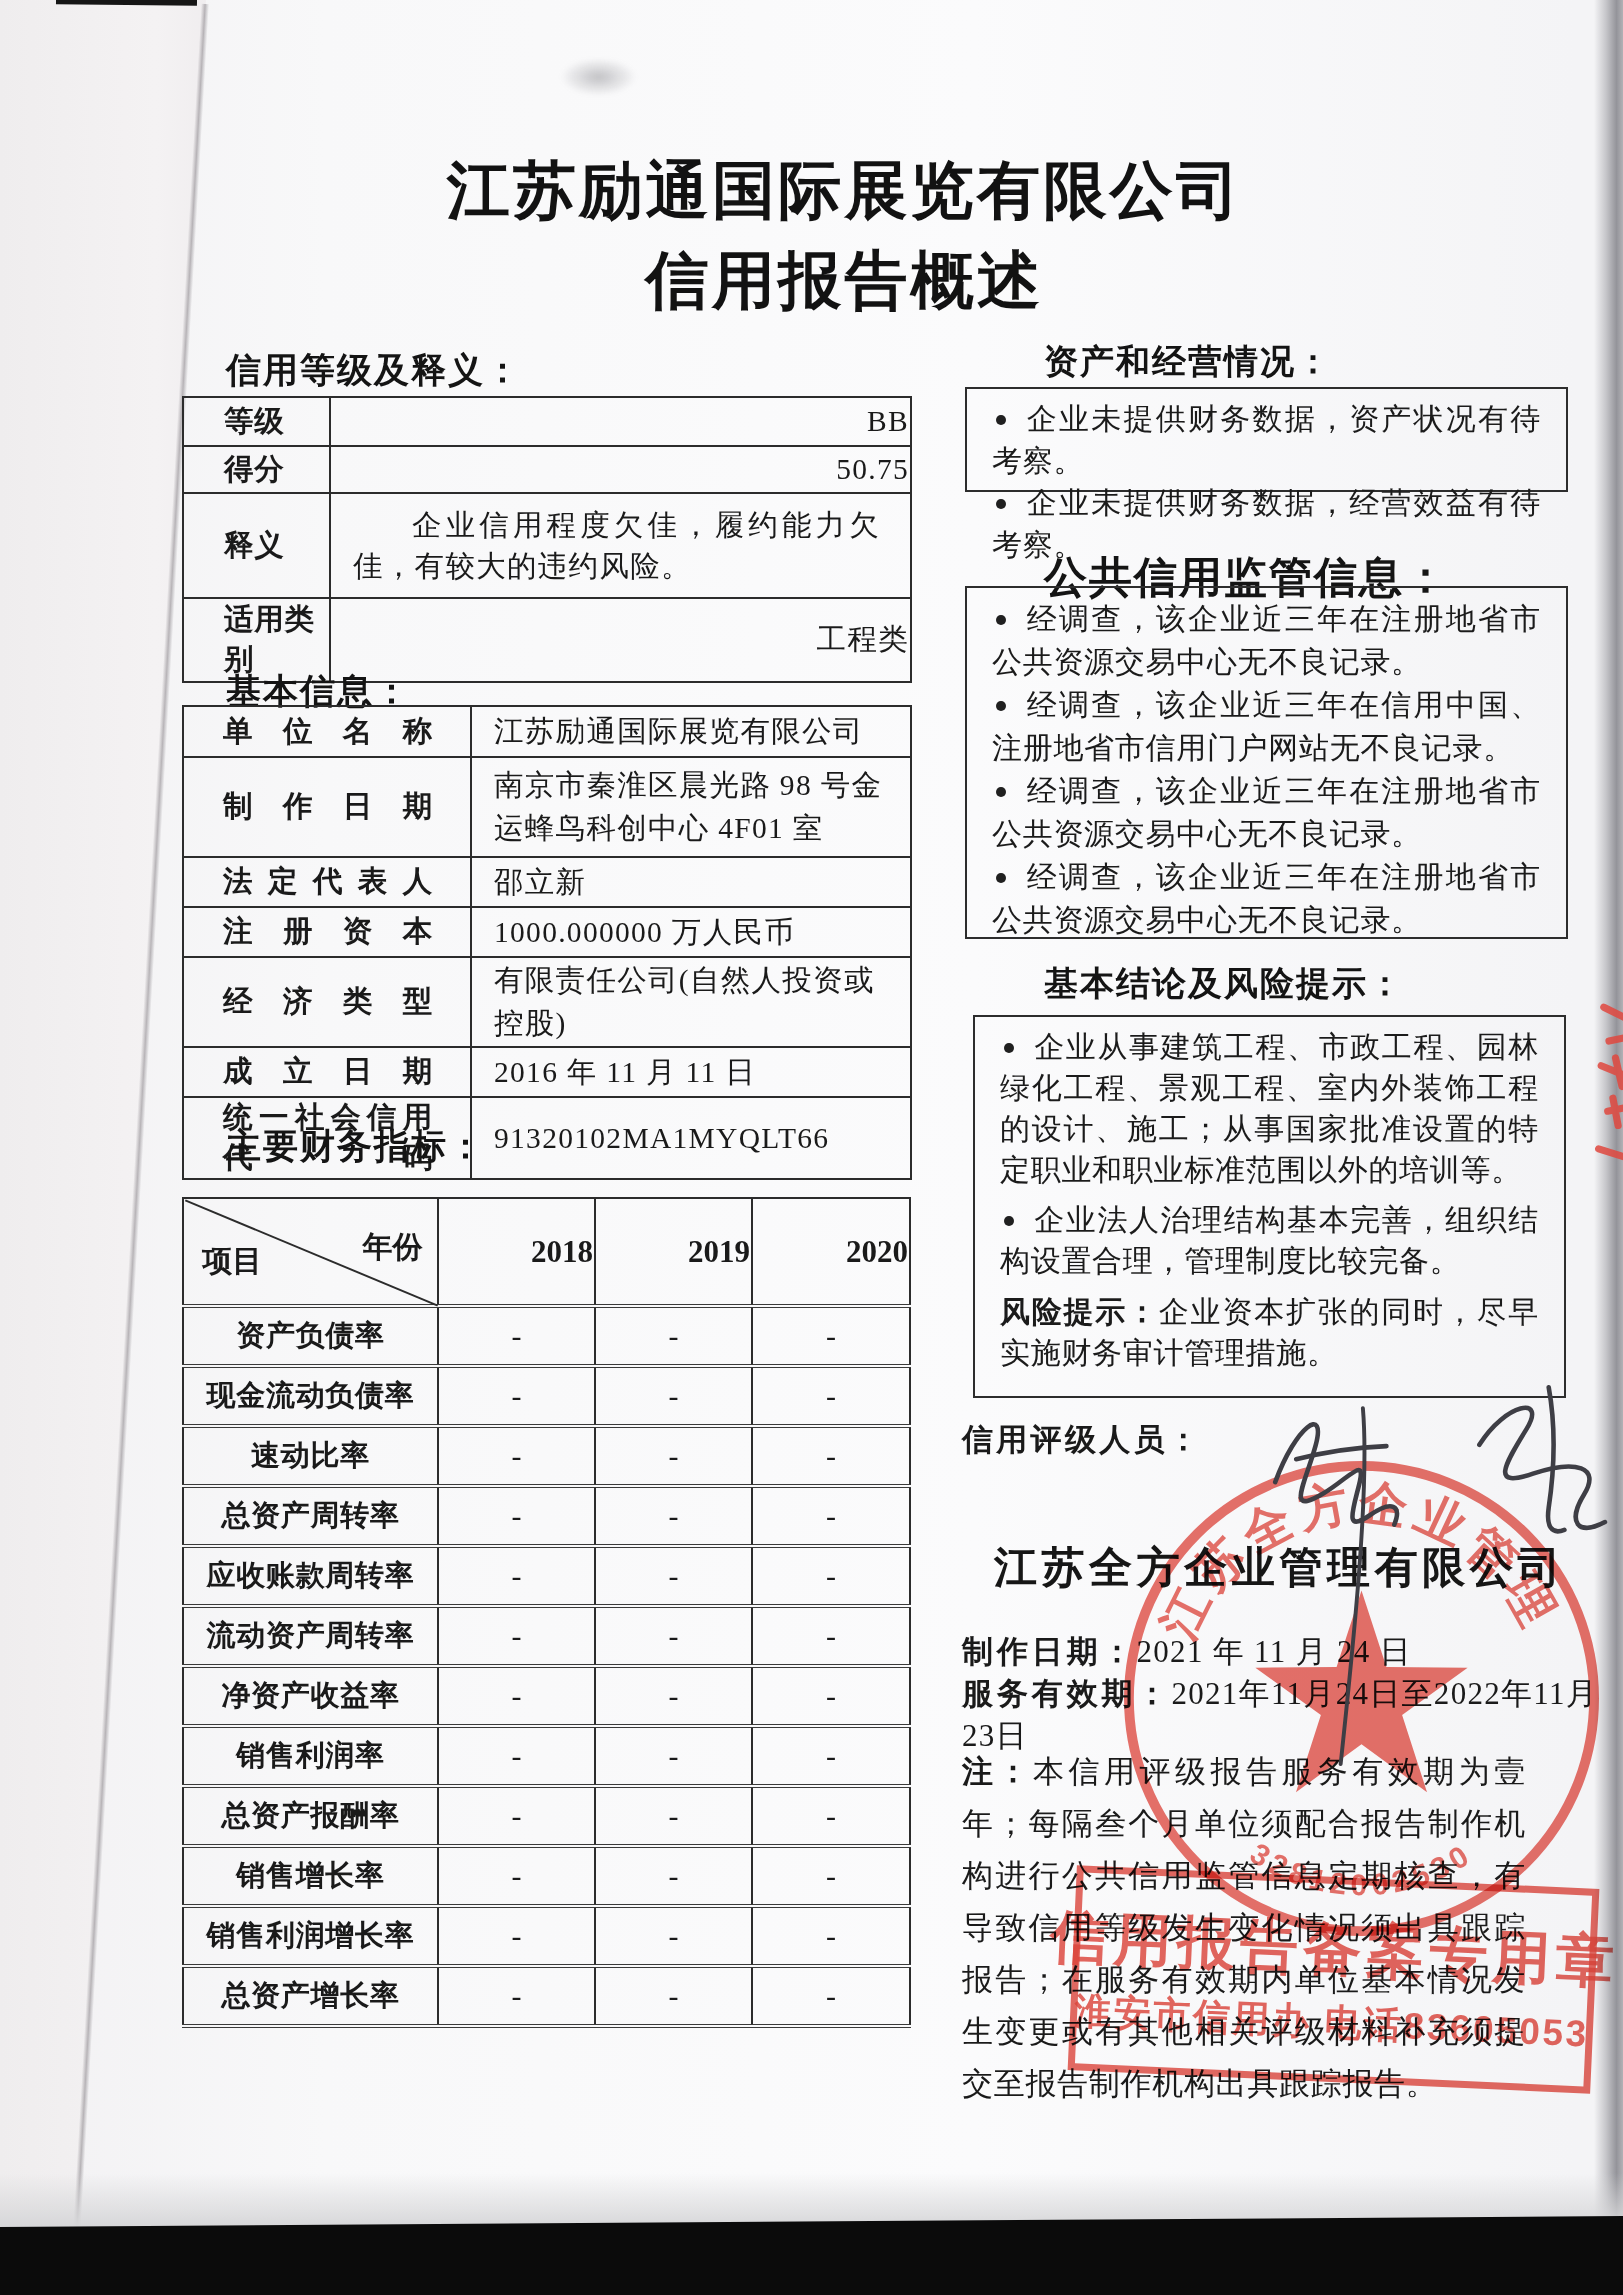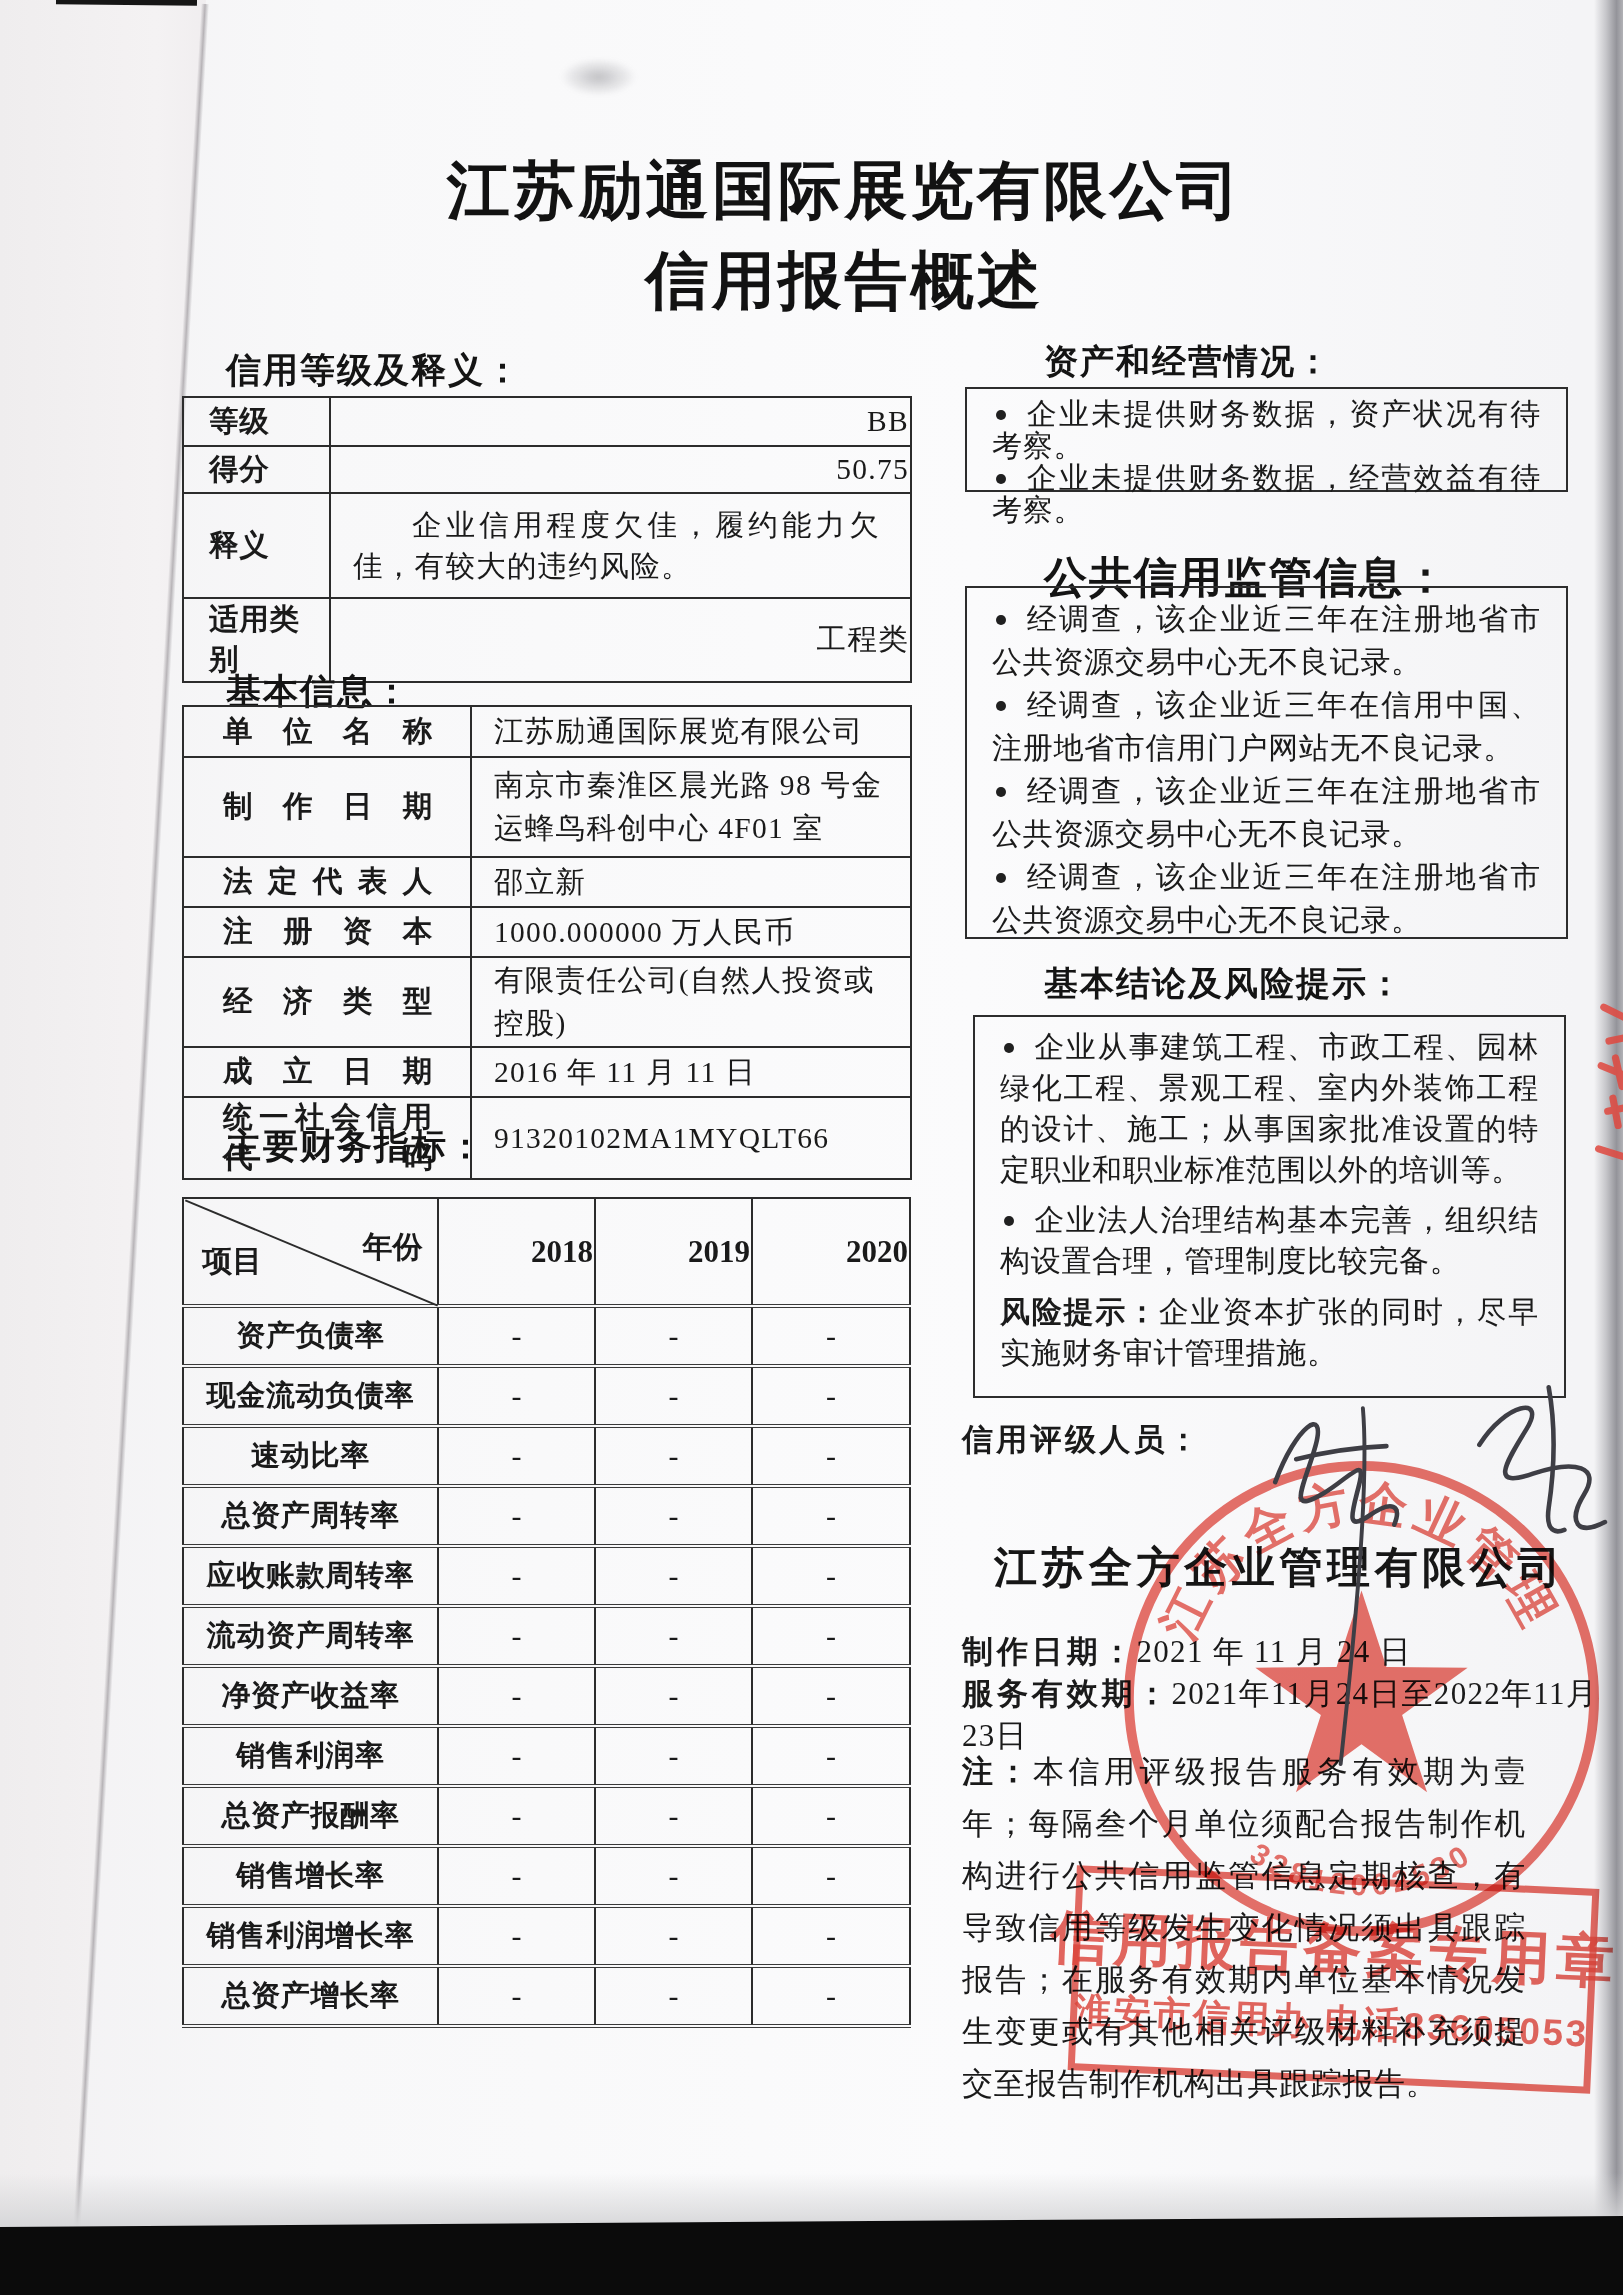--- a/index.html
+++ b/index.html
@@ -37,21 +37,21 @@
   .h{position:absolute;font-family:var(--hei);font-weight:700;font-size:35px;letter-spacing:2px;color:#141414;}
   
   table{border-collapse:collapse;table-layout:fixed;position:absolute;background:transparent;}
   td{border:2px solid var(--line);vertical-align:middle;font-size:29.5px;color:var(--ink);}
   .tbl{border:2.6px solid var(--line);}
   .lab{font-family:var(--hei);font-weight:700;letter-spacing:0.7px;}
   .val{font-family:var(--song);padding-left:22px;letter-spacing:1.3px;}
   .val.center{text-align:right;padding-left:0;}
   
   #tbl-rating{left:182px;top:396px;width:728px;}
-  #tbl-rating td.lab{padding-left:25px;}
+  #tbl-rating td.lab{padding-left:40px;}
   #tbl-rating .interp{line-height:41px;padding:6.5px 30px 6.5px 22px;text-indent:2em;text-align:justify;}
   
   #tbl-basic{left:182px;top:705px;width:728px;}
   #tbl-basic td.lab{padding:0 37px 0 39px;text-align:justify;text-align-last:justify;}
   #tbl-basic td.val{line-height:43px;padding-right:27.5px;}
   
   #tbl-fin{left:182px;top:1197px;width:728px;}
   #tbl-fin td{border-bottom:4.6px double #3a3a3a;border-top:none;}
   #tbl-fin tr:first-child td{border-top:none;}
   #tbl-fin td.lab{text-align:center;font-size:29px;}
@@ -266,21 +266,21 @@
     <tr style="height:60px">
           <td class="lab">总资产增长率</td>
           <td class="dash">-</td>
           <td class="dash">-</td>
           <td class="dash">-</td>
         </tr>
   </tbody>
     </table>
 
   <div class="h" style="left:1044px;top:339px;font-size:34px;">资产和经营情况：</div>
-  <div class="box" id="box-assets" style="left:965px;top:387px;width:549px;height:92px;line-height:32px;">
+  <div class="box" id="box-assets" style="left:965px;top:387px;width:549px;height:92px;line-height:42px;">
     <div class="blt"><span class="dot"></span><span>企业未提供财务数据，资产状况有待考察。</span></div>
     <div class="blt"><span class="dot"></span><span>企业未提供财务数据，经营效益有待考察。</span></div>
   </div>
 
   <div class="h" style="left:1044px;top:549px;font-size:43px;">公共信用监管信息：</div>
   <div class="box" id="box-public" style="left:965px;top:586px;width:549px;height:340px;">
     <div class="blt"><span class="dot"></span><span>经调查，该企业近三年在注册地省市公共资源交易中心无不良记录。</span></div>
     <div class="blt"><span class="dot"></span><span>经调查，该企业近三年在信用中国、注册地省市信用门户网站无不良记录。</span></div>
     <div class="blt"><span class="dot"></span><span>经调查，该企业近三年在注册地省市公共资源交易中心无不良记录。</span></div>
     <div class="blt"><span class="dot"></span><span>经调查，该企业近三年在注册地省市公共资源交易中心无不良记录。</span></div>

